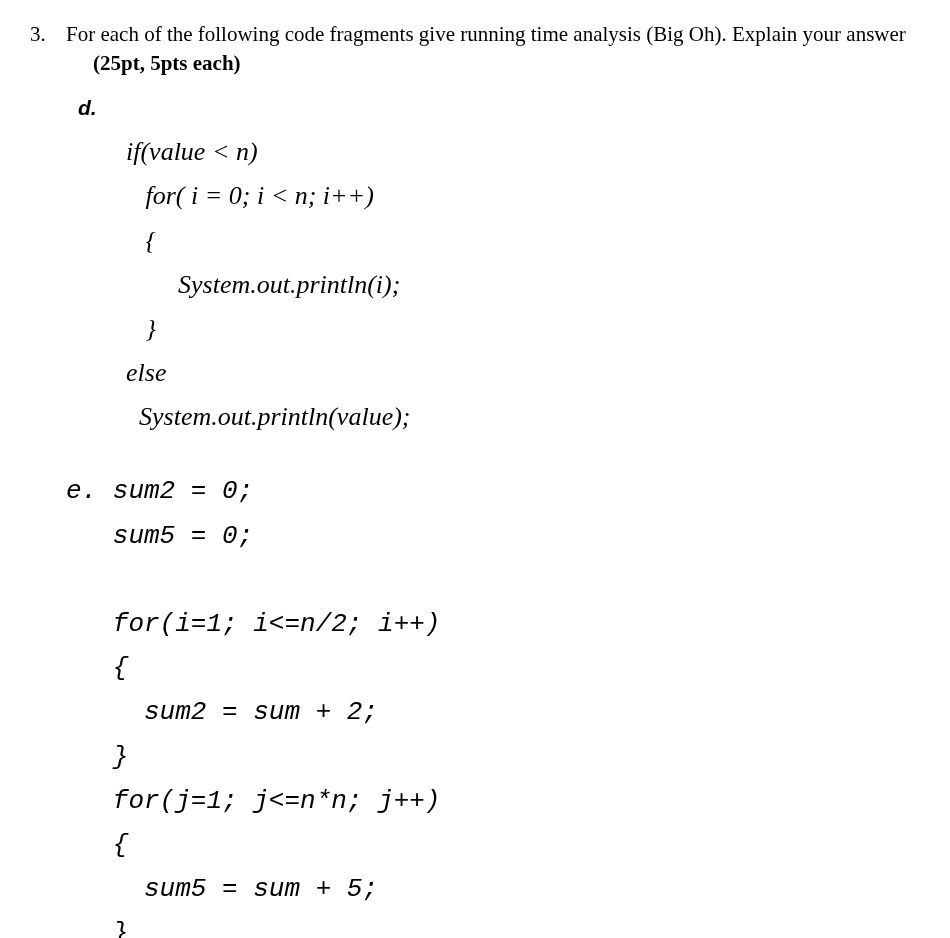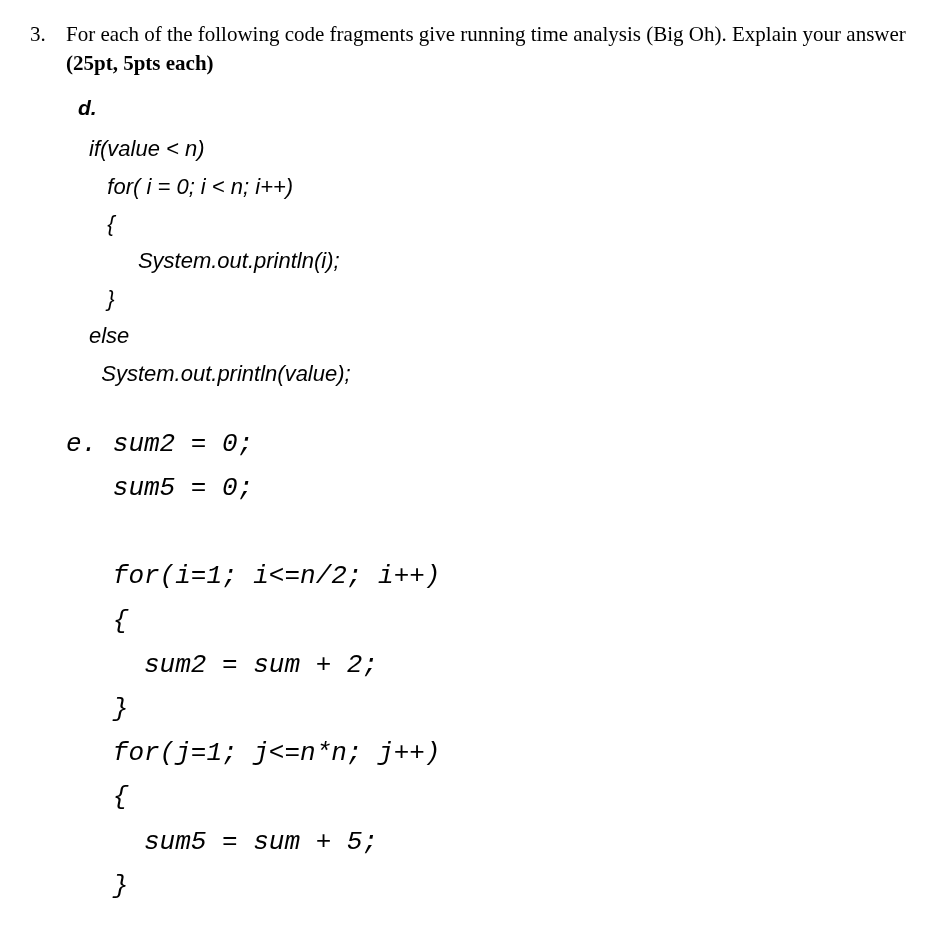--- a/index.html
+++ b/index.html
@@ -25,36 +25,37 @@
       width: 36px;
       flex-shrink: 0;
       font-family: 'Times New Roman', Times, serif;
     }
     .question-text {
       flex: 1;
       font-family: 'Times New Roman', Times, serif;
     }
     .bold {
       font-weight: bold;
+      margin-left: 27px;
     }
     .part-label {
       font-family: Arial, Helvetica, sans-serif;
       font-style: italic;
       font-weight: bold;
       font-size: 21px;
       margin-left: 48px;
       margin-top: 14px;
       margin-bottom: 8px;
     }
     .code-block {
-      font-family: Liberation Sans, sans-serif;
+      font-family: Liberation Serif, serif;
       font-style: italic;
-      font-size: 22px;
+      font-size: 26px;
       white-space: pre;
-      margin-left: 59px;
+      margin-left: 96px;
       line-height: 1.7;
     }
     .code-block-e {
       font-family: 'Courier New', Courier, monospace;
       font-style: italic;
       font-size: 26px;
       white-space: pre;
       margin-left: 36px;
       line-height: 1.7;
       margin-top: 30px;

